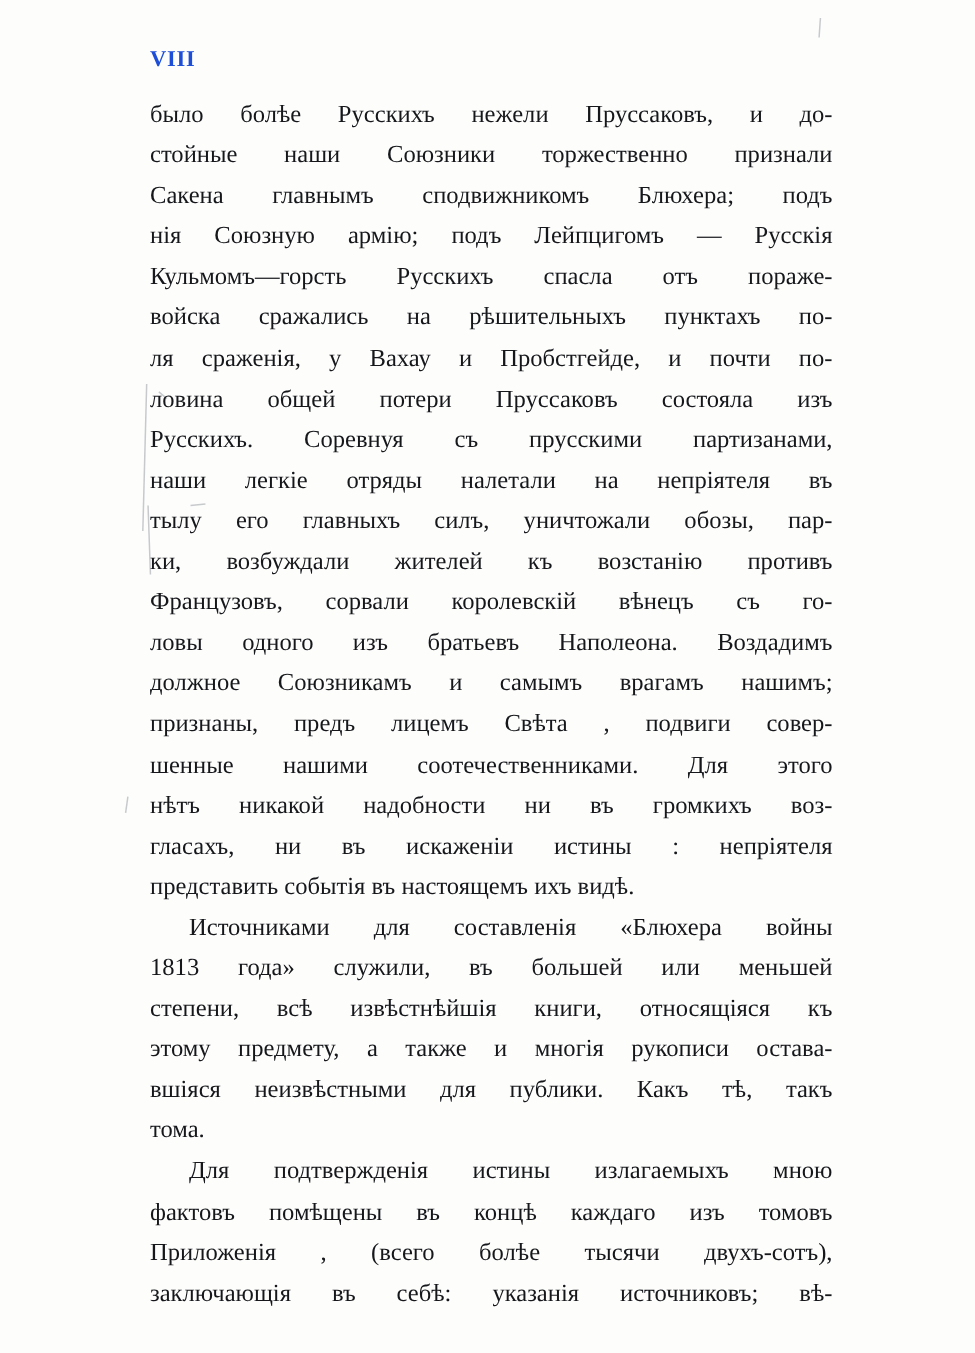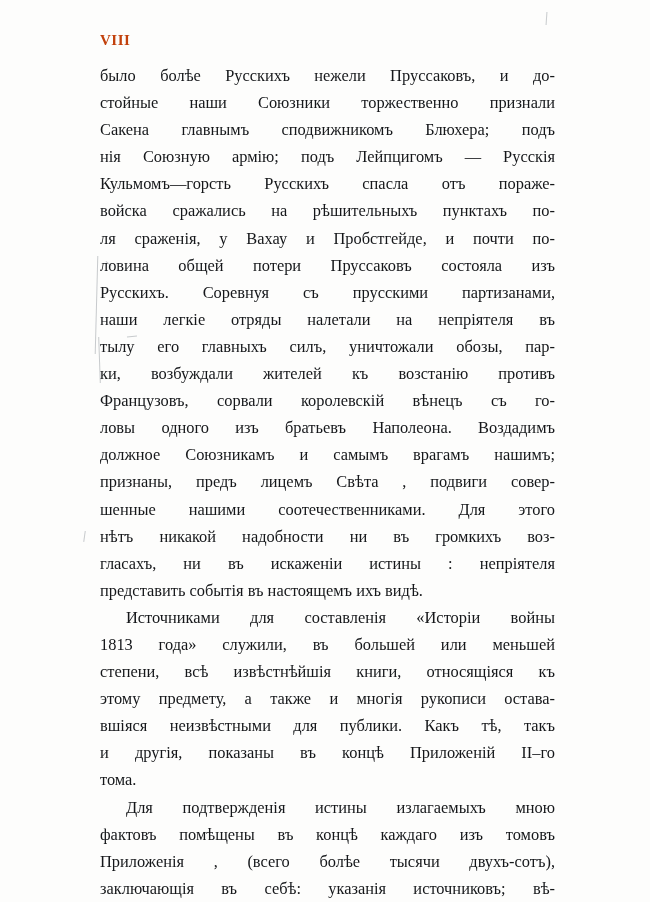--- a/index.html
+++ b/index.html
@@ -15,21 +15,21 @@
     overflow: hidden;
     font-family: "Liberation Serif", serif;
   }
   .page-number {
     position: absolute;
     left: 100px;
     top: 32px;
     font-family: "Liberation Serif", serif;
     font-size: 15px;
     letter-spacing: 0.5px;
-    color: #c2410c;
+    color: #1d4ed8;
     font-weight: 600;
   }
   .body-text {
     position: absolute;
     left: 100px;
     top: 62px;
     width: 455px;
     color: #15171a;
     font-size: 16.4px;
     line-height: 27.1px;
@@ -108,26 +108,25 @@
       <span class="line justify">ловы одного изъ братьевъ Наполеона. Воздадимъ</span>
       <span class="line justify">должное Союзникамъ и самымъ врагамъ нашимъ;</span>
       <span class="line justify">признаны, предъ лицемъ Свѣта , подвиги совер-</span>
       <span class="line justify">шенные нашими соотечественниками. Для этого</span>
       <span class="line justify">нѣтъ никакой надобности ни въ громкихъ воз-</span>
       <span class="line justify">гласахъ,  ни  въ искаженіи истины : непріятеля</span>
       <span class="line last">представить событія въ настоящемъ ихъ видѣ.</span>
     </p>
 
     <p class="para no-indent">
-      <span class="line indent">Источниками  для составленія «Исторіи войны</span>
+      <span class="line indent">Источниками  для составленія «Блюхера войны</span>
       <span class="line justify">1813 года» служили, въ большей или меньшей</span>
       <span class="line justify">степени, всѣ извѣстнѣйшія книги, относящіяся къ</span>
       <span class="line justify">этому предмету, а также и многія рукописи остава-</span>
       <span class="line justify">вшіяся неизвѣстными для публики. Какъ тѣ, такъ</span>
-      <span class="line justify">и другія, показаны  въ концѣ Приложеній II–го</span>
       <span class="line last">тома.</span>
     </p>
 
     <p class="para no-indent">
       <span class="line indent">Для подтвержденія  истины излагаемыхъ мною</span>
       <span class="line justify">фактовъ помѣщены въ концѣ каждаго изъ томовъ</span>
       <span class="line justify">Приложенія , (всего болѣе тысячи двухъ-сотъ),</span>
       <span class="line justify">заключающія въ себѣ: указанія источниковъ; вѣ-</span>
 
     </p>

